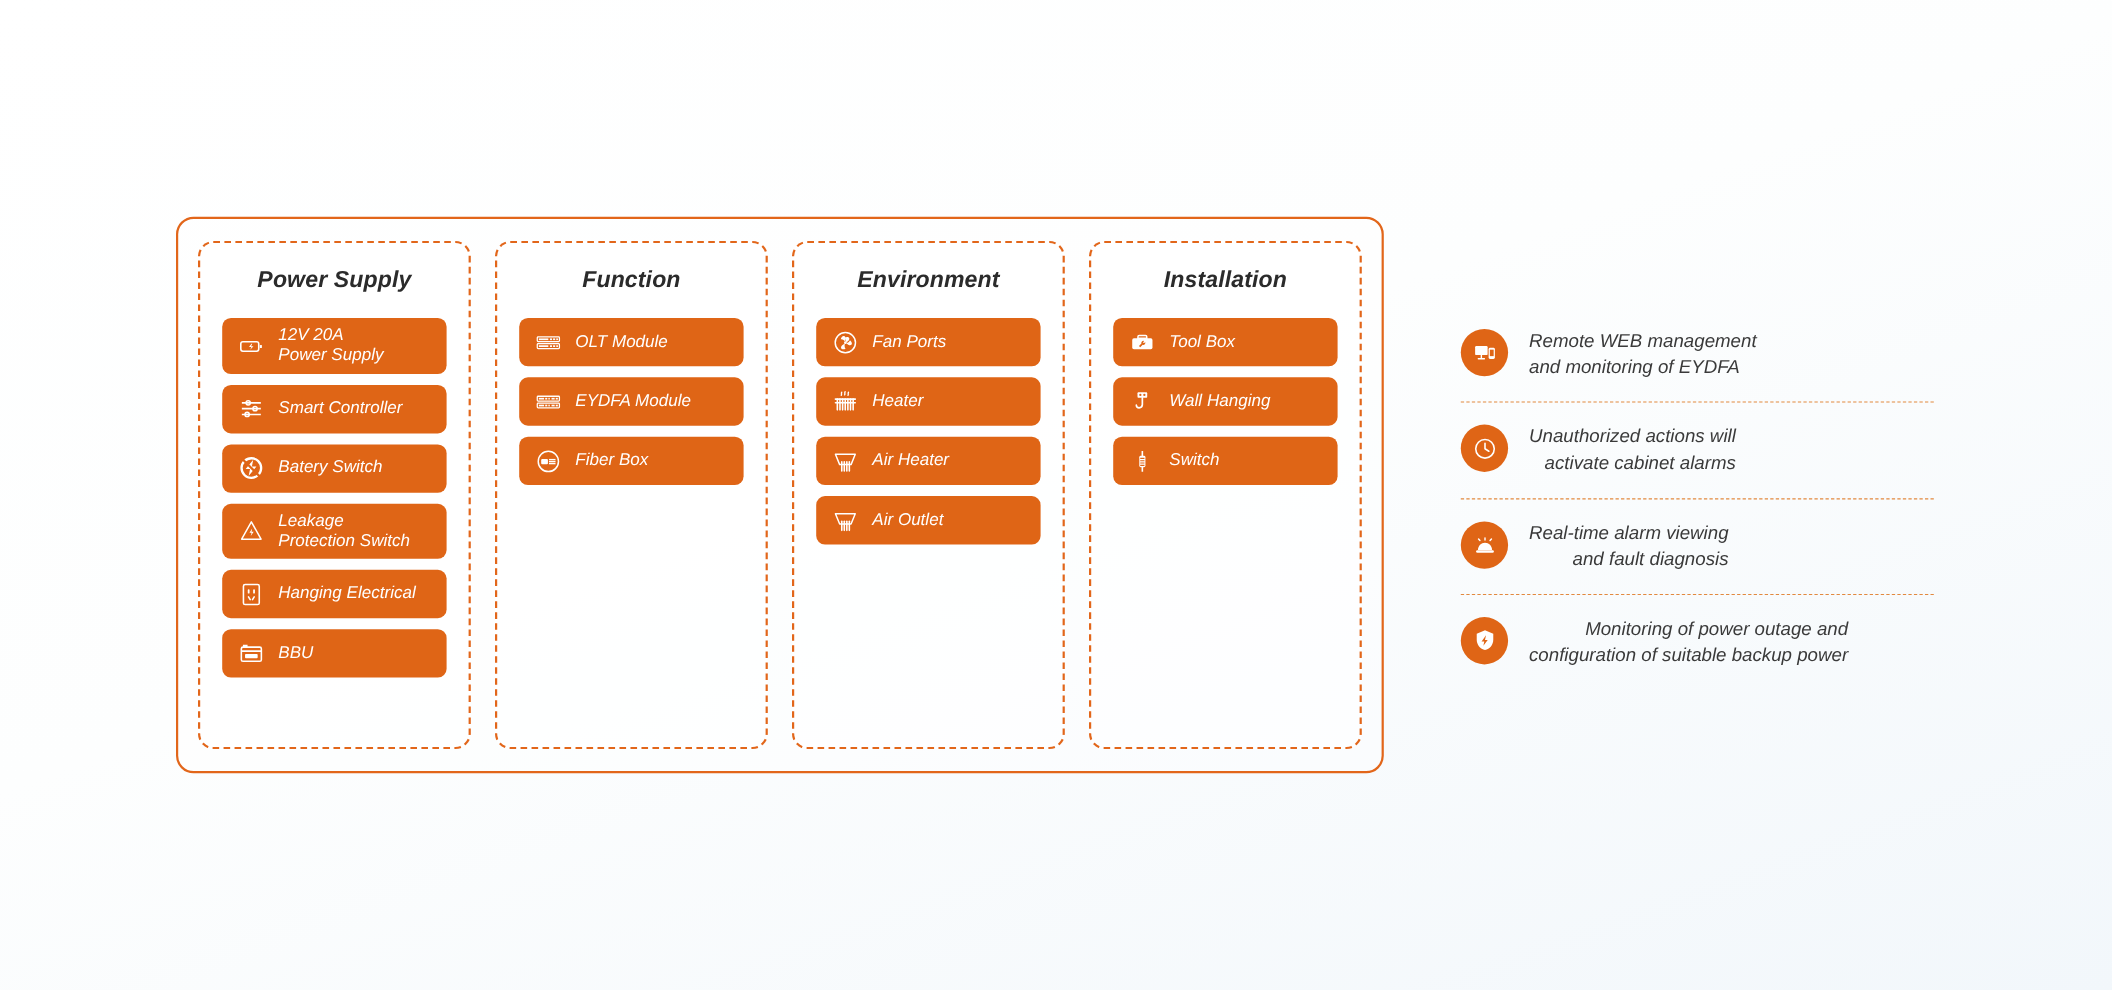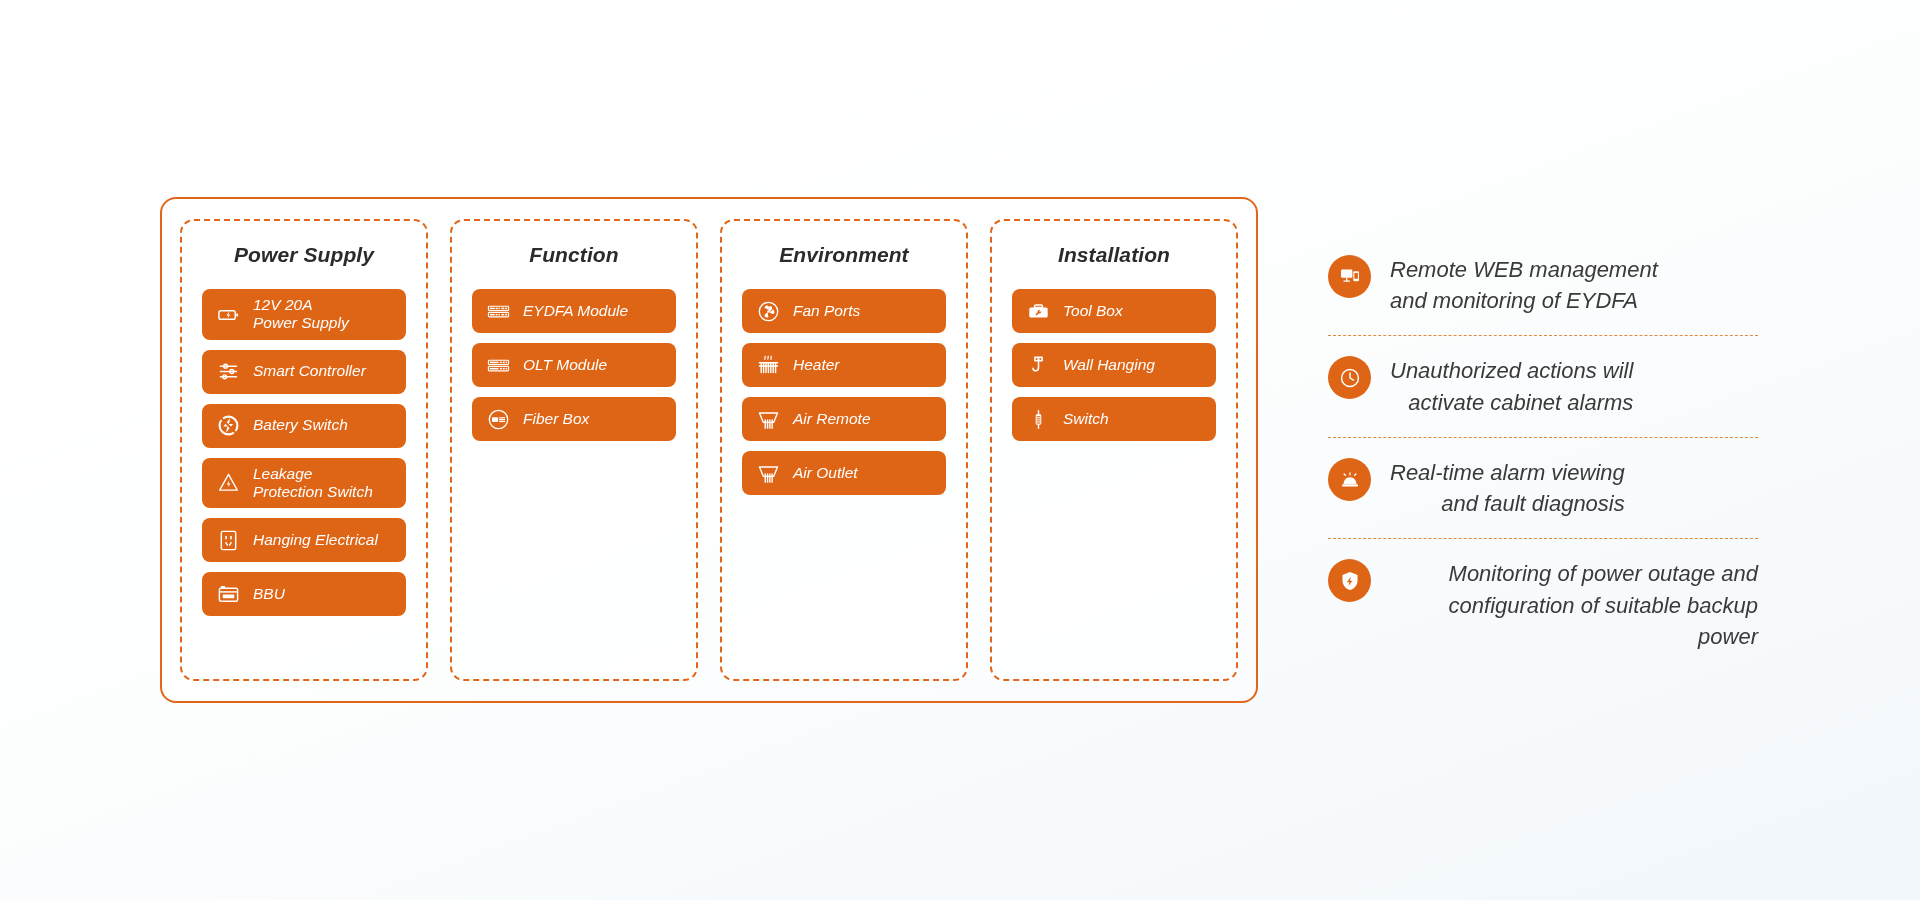--- a/index.html
+++ b/index.html
@@ -72,21 +72,21 @@
   .feat-icon {
     flex: 0 0 43px;
     width: 43px; height: 43px;
     border-radius: 50%;
     background: #DF6516;
     display: flex; align-items: center; justify-content: center;
     margin-top: 2px;
   }
   .feat-icon svg { width: 22px; height: 22px; display: block; }
   .feat-text {
-    font-size: 22px;
+    font-size: 17px;
     line-height: 1.42;
     color: #3a3a3a;
     white-space: pre-line;
     padding-top: 1px;
   }
 </style>
 </head>
 <body>
 
 <div class="stage">
@@ -169,20 +169,40 @@
             </span>
             <span class="ptext">BBU</span>
           </div>
 
         </div>
       </div>
 
       <div class="spec-col">
         <div class="col-title">Function</div>
         <div class="col-items">
+
+          <div class="pill">
+            <span class="glyph">
+              <svg viewBox="0 0 24 24" fill="none" stroke="#fff" stroke-width="1.2">
+                <rect x="1.5" y="6.5" width="21" height="4.6" rx="0.8"></rect>
+                <rect x="1.5" y="13" width="21" height="4.6" rx="0.8"></rect>
+                <g fill="#fff" stroke="none">
+                  <rect x="3" y="8" width="9" height="1.6"></rect>
+                  <rect x="13.5" y="8" width="2" height="1.6"></rect>
+                  <rect x="16.5" y="8" width="2" height="1.6"></rect>
+                  <rect x="19.5" y="8" width="1.6" height="1.6"></rect>
+                  <rect x="3" y="14.5" width="9" height="1.6"></rect>
+                  <rect x="13.5" y="14.5" width="2" height="1.6"></rect>
+                  <rect x="16.5" y="14.5" width="2" height="1.6"></rect>
+                  <rect x="19.5" y="14.5" width="1.6" height="1.6"></rect>
+                </g>
+              </svg>
+            </span>
+            <span class="ptext">OLT Module</span>
+          </div>
 
           <div class="pill">
             <span class="glyph">
               <svg viewBox="0 0 24 24" fill="none" stroke="#fff" stroke-width="1.2">
                 <rect x="1.5" y="6.5" width="21" height="4.6" rx="0.8"></rect>
                 <rect x="1.5" y="13" width="21" height="4.6" rx="0.8"></rect>
                 <g fill="#fff" stroke="none">
                   <rect x="3" y="8" width="5" height="1.6"></rect>
                   <rect x="9" y="8" width="2" height="1.6"></rect>
                   <rect x="12" y="8" width="1.4" height="1.6"></rect>
@@ -194,40 +214,20 @@
                   <rect x="15" y="14.5" width="3" height="1.6"></rect>
                   <rect x="19" y="14.5" width="2" height="1.6"></rect>
                 </g>
               </svg>
             </span>
             <span class="ptext">EYDFA Module</span>
           </div>
 
           <div class="pill">
             <span class="glyph">
-              <svg viewBox="0 0 24 24" fill="none" stroke="#fff" stroke-width="1.2">
-                <rect x="1.5" y="6.5" width="21" height="4.6" rx="0.8"></rect>
-                <rect x="1.5" y="13" width="21" height="4.6" rx="0.8"></rect>
-                <g fill="#fff" stroke="none">
-                  <rect x="3" y="8" width="9" height="1.6"></rect>
-                  <rect x="13.5" y="8" width="2" height="1.6"></rect>
-                  <rect x="16.5" y="8" width="2" height="1.6"></rect>
-                  <rect x="19.5" y="8" width="1.6" height="1.6"></rect>
-                  <rect x="3" y="14.5" width="9" height="1.6"></rect>
-                  <rect x="13.5" y="14.5" width="2" height="1.6"></rect>
-                  <rect x="16.5" y="14.5" width="2" height="1.6"></rect>
-                  <rect x="19.5" y="14.5" width="1.6" height="1.6"></rect>
-                </g>
-              </svg>
-            </span>
-            <span class="ptext">OLT Module</span>
-          </div>
-
-          <div class="pill">
-            <span class="glyph">
               <svg viewBox="0 0 24 24" fill="none" stroke="#fff" stroke-width="1.4">
                 <circle cx="12" cy="12" r="9.6"></circle>
                 <rect x="5.2" y="9.6" width="6.4" height="5" rx="1" fill="#fff" stroke="none"></rect>
                 <g fill="#fff" stroke="none">
                   <rect x="12.6" y="9.6" width="6.2" height="1.3"></rect>
                   <rect x="12.6" y="11.5" width="6.2" height="1.3"></rect>
                   <rect x="12.6" y="13.4" width="6.2" height="1.3"></rect>
                 </g>
               </svg>
             </span>
@@ -281,21 +281,21 @@
               <svg viewBox="0 0 24 24" fill="none" stroke="#fff" stroke-width="1.4" stroke-linecap="round">
                 <path d="M2.6 5.2h18.8L17.4 15H6.6L2.6 5.2z" stroke-linejoin="round"></path>
                 <g stroke-width="1.5">
                   <line x1="8.6" y1="12.4" x2="8.6" y2="21"></line>
                   <line x1="11" y1="12.4" x2="11" y2="21"></line>
                   <line x1="13.4" y1="12.4" x2="13.4" y2="21"></line>
                   <line x1="15.8" y1="12.4" x2="15.8" y2="21"></line>
                 </g>
               </svg>
             </span>
-            <span class="ptext">Air Remote</span>
+            <span class="ptext">Air Heater</span>
           </div>
 
           <div class="pill">
             <span class="glyph">
               <svg viewBox="0 0 24 24" fill="none" stroke="#fff" stroke-width="1.4" stroke-linecap="round">
                 <path d="M2.6 5.2h18.8L17.4 15H6.6L2.6 5.2z" stroke-linejoin="round"></path>
                 <g stroke-width="1.5">
                   <line x1="8.6" y1="12.4" x2="8.6" y2="21"></line>
                   <line x1="11" y1="12.4" x2="11" y2="21"></line>
                   <line x1="13.4" y1="12.4" x2="13.4" y2="21"></line>

